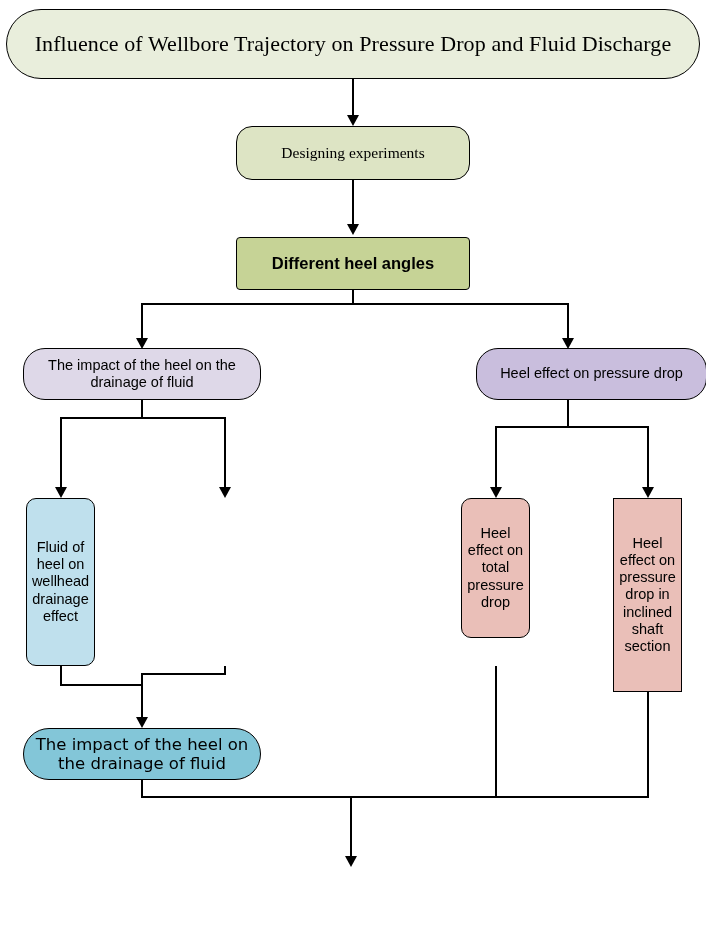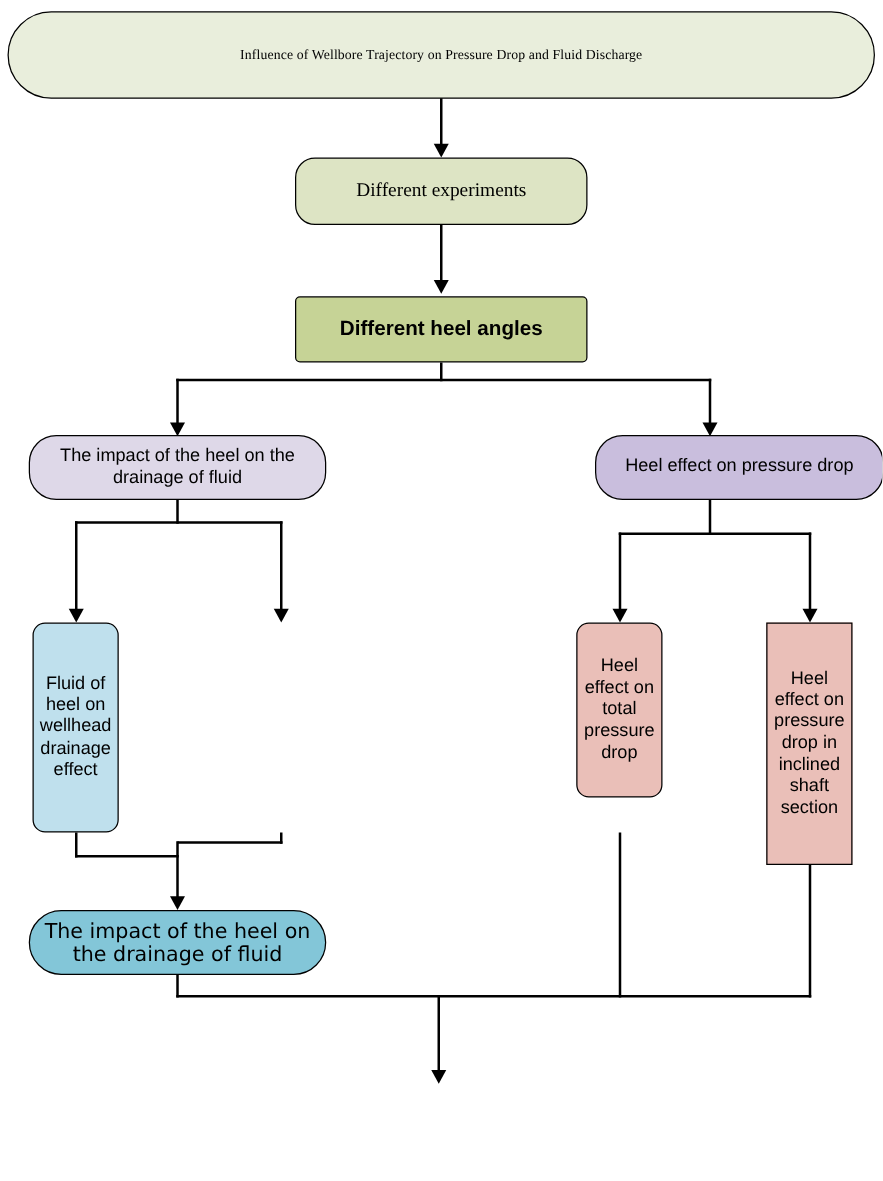--- a/index.html
+++ b/index.html
@@ -28,21 +28,21 @@
     z-index: 3;
     overflow: hidden;
   }
   .node span { display: block; width: 100%; padding: 0 2px; }
 
   
   .n-title {
     background: #e9eedc;
     border-radius: 40px;
     font-family: "Liberation Serif", serif;
-    font-size: 11px;
+    font-size: 22px;
     letter-spacing: .1px;
   }
   .n-design {
     background: #dde4c4;
     border-radius: 16px;
     font-family: "Liberation Serif", serif;
     font-size: 15.5px;
   }
   .n-angles {
     background: #c6d396;
@@ -151,21 +151,21 @@
   <div class="ln v" style="left:647px; top:692px; height:106px;"></div>
   <div class="ln h" style="left:141px; top:796px; width:508px;"></div>
   <div class="ln v" style="left:350px; top:796px; height:63px;"></div>
   <div class="arrow" style="left:344.5px; top:856px;"></div>
 
   <div class="node n-title" style="left:6px; top:9px; width:694px; height:70px;">
     <span>Influence of Wellbore Trajectory on Pressure Drop and Fluid Discharge</span>
   </div>
 
   <div class="node n-design" style="left:236px; top:126px; width:234px; height:54px;">
-    <span>Different experiments</span>
+    <span>Designing experiments</span>
   </div>
 
   <div class="node n-angles" style="left:236px; top:237px; width:234px; height:53px;">
     <span>Different heel angles</span>
   </div>
 
   <div class="node n-lilac" style="left:23px; top:348px; width:238px; height:52px;">
     <span>The impact of the heel on the drainage of fluid</span>
   </div>
 

